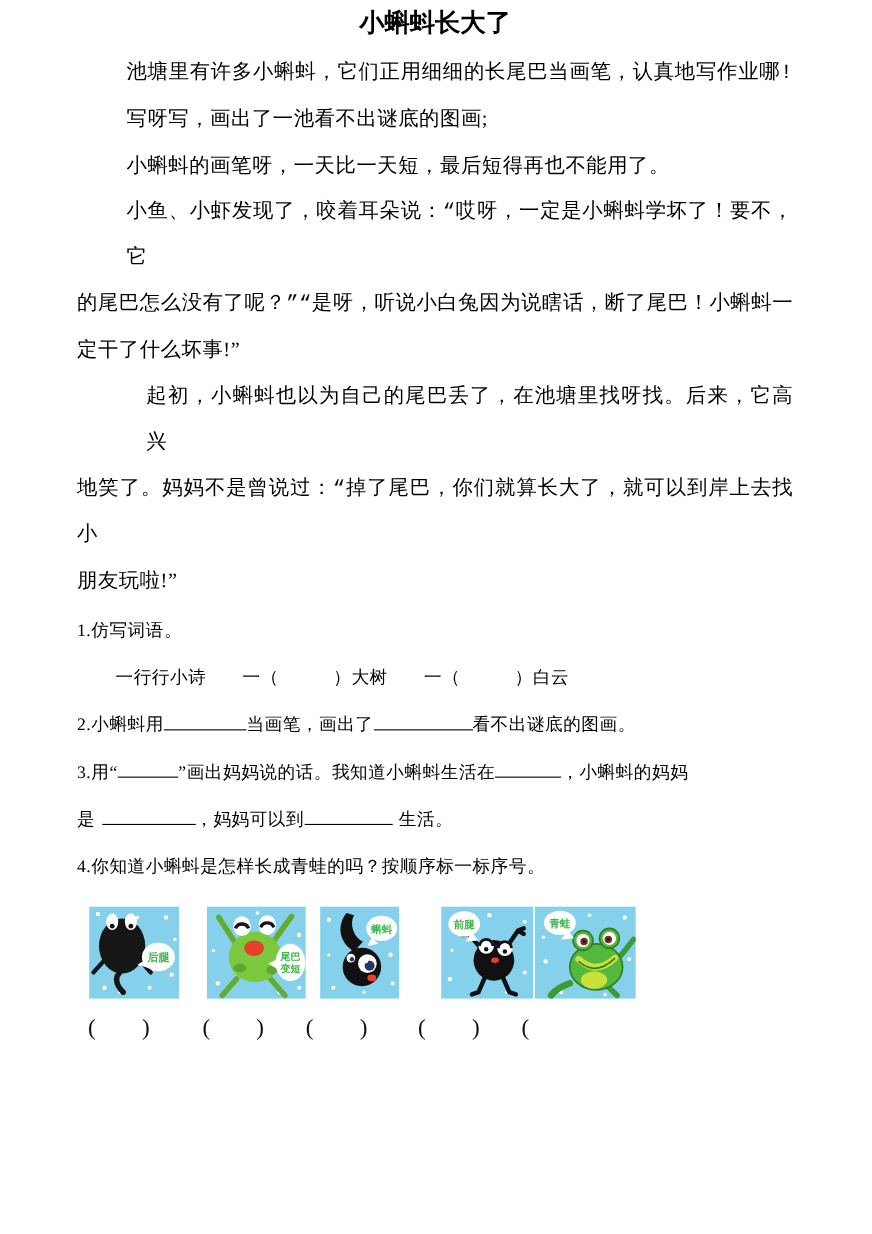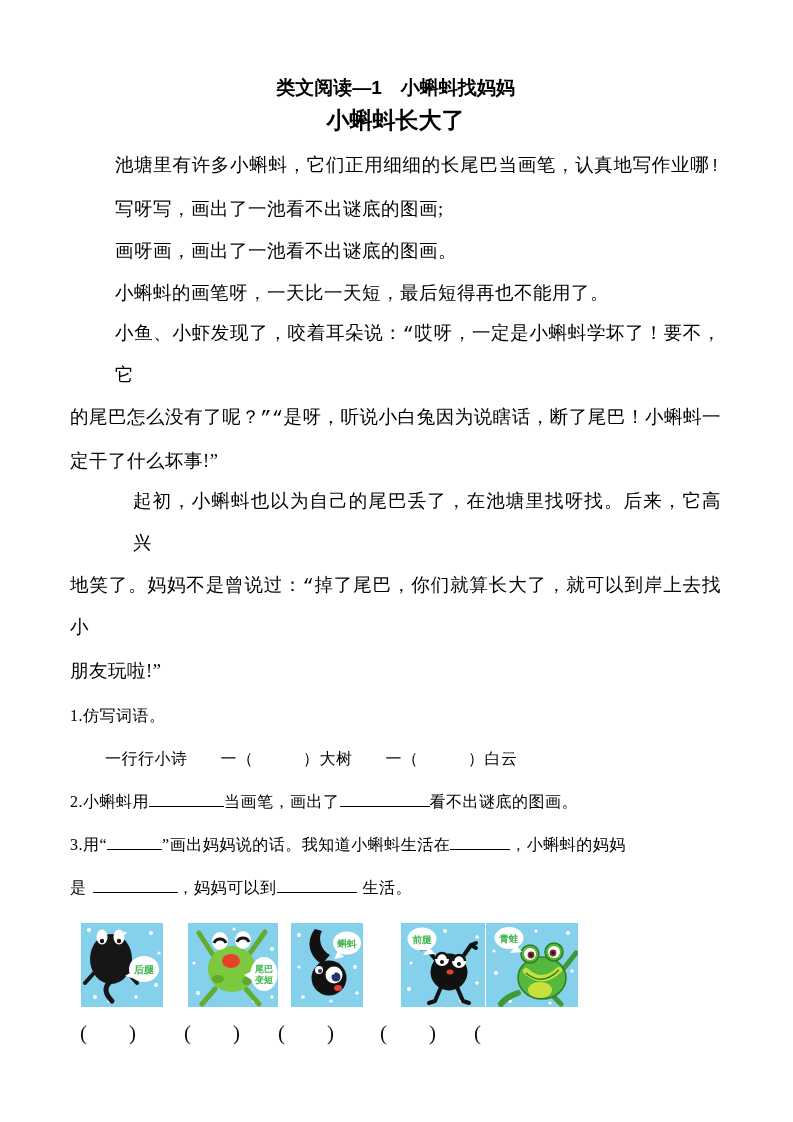--- a/index.html
+++ b/index.html
@@ -56,46 +56,45 @@
   .pg1 { margin-left:10px; } .pg2 { margin-left:48px; } .pg3 { margin-left:38px; }
   .pg4 { margin-left:46px; } .pg5 { margin-left:38px; width:auto; }
 
   .bubble-label { font-family:"Liberation Sans","DejaVu Sans",sans-serif; font-weight:bold; }
 </style>
 </head>
 <body>
 
 <div class="page">
 
-  <div class="header-title">类文阅读—1　小蝌蚪找妈妈</div>
   <div class="article-title">小蝌蚪长大了</div>
 
   <div class="article">
     <div class="tline just ind2">池塘里有许多小蝌蚪，它们正用细细的长尾巴当画笔，认真地写作业哪!</div>
     <div class="tline ind2">写呀写，画出了一池看不出谜底的图画;</div>
-    <div class="tline ind2">画呀画，画出了一池看不出谜底的图画。</div>
     <div class="tline ind2">小蝌蚪的画笔呀，一天比一天短，最后短得再也不能用了。</div>
     <div class="tline just ind2">小鱼、小虾发现了，咬着耳朵说：“哎呀，一定是小蝌蚪学坏了！要不，它</div>
     <div class="tline just">的尾巴怎么没有了呢？”“是呀，听说小白兔因为说瞎话，断了尾巴！小蝌蚪一</div>
     <div class="tline">定干了什么坏事!”</div>
     <div class="tline just ind3">起初，小蝌蚪也以为自己的尾巴丢了，在池塘里找呀找。后来，它高兴</div>
     <div class="tline just">地笑了。妈妈不是曾说过：“掉了尾巴，你们就算长大了，就可以到岸上去找小</div>
     <div class="tline">朋友玩啦!”</div>
   </div>
 
   <div class="questions">
     <div class="qline">1.仿写词语。</div>
     <div class="qline qind">一行行小诗　　一（　　　）大树　　一（　　　）白云</div>
 
     <div class="qline"><span>2.小蝌蚪用</span><span class="blank b75"></span><span>当画笔，画出了</span><span class="blank b90"></span><span>看不出谜底的图画。</span></div>
 
     <div class="qline"><span>3.用“</span><span class="blank b55"></span><span>”画出妈妈说的话。我知道小蝌蚪生活在</span><span class="blank b60"></span><span>，小蝌蚪的妈妈</span></div>
 
     <div class="qline"><span>是</span><span class="gap6"></span><span class="blank b85"></span><span>，妈妈可以到</span><span class="blank b80"></span><span class="gap6"></span><span>生活。</span></div>
 
+    <div class="qline">4.你知道小蝌蚪是怎样长成青蛙的吗？按顺序标一标序号。</div>
   </div>
 
   <div class="cards">
 
     <div class="card c1">
       <svg width="82" height="84" viewBox="0 0 82 84">
         <rect x="0" y="0" width="82" height="84" fill="#85d1ec"></rect>
         <g fill="#ffffff">
           <circle cx="8" cy="7" r="2"></circle>
             <circle cx="70" cy="10" r="2"></circle>

